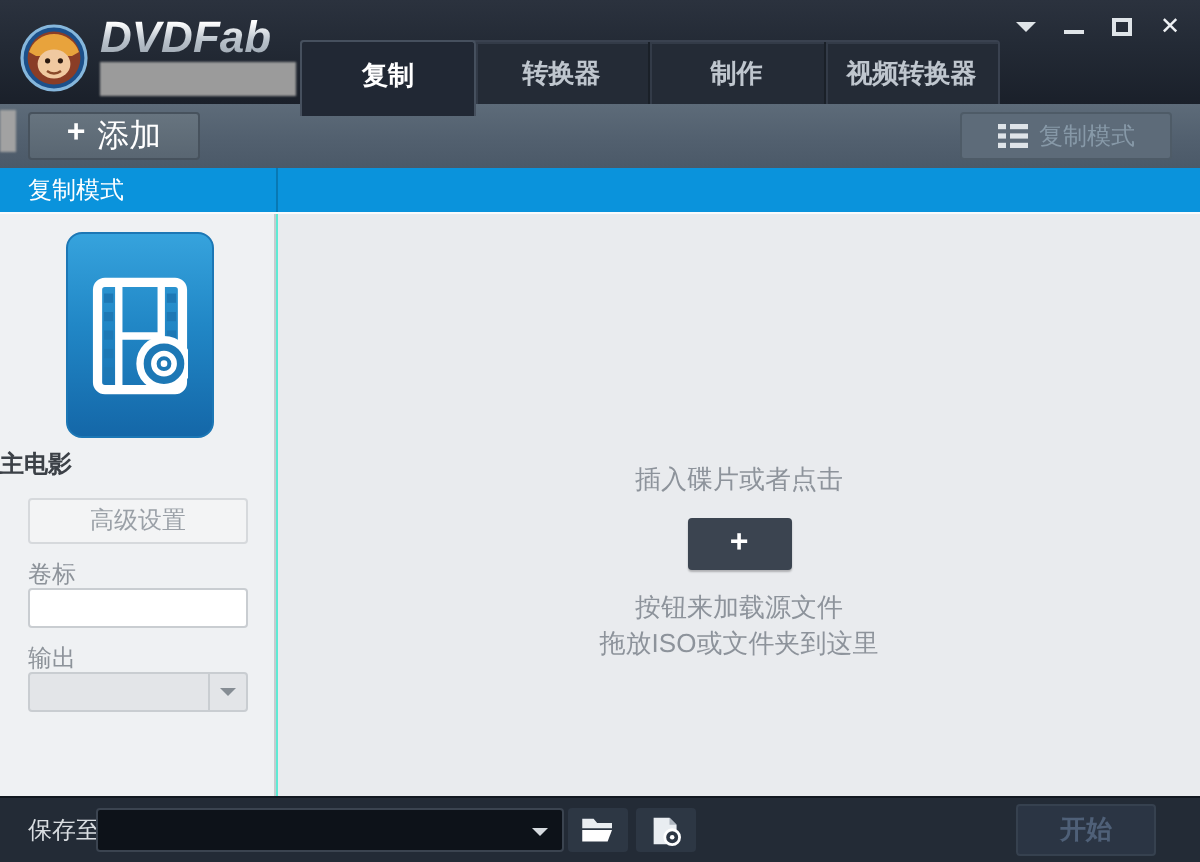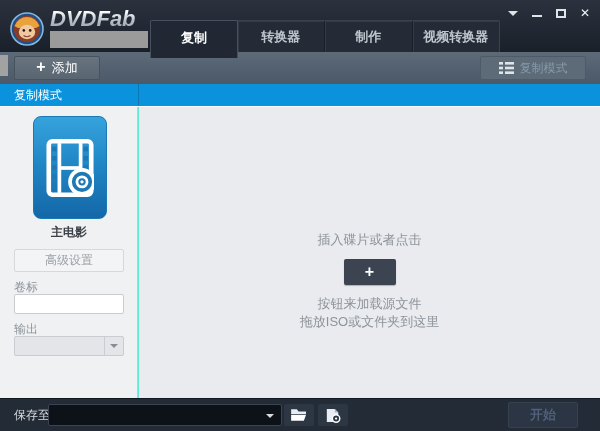--- a/index.html
+++ b/index.html
@@ -36,39 +36,39 @@
     box-shadow:none; border-radius:2px 2px 0 0; }
   .tab-spacer { flex:1; }
 
   
   .toolbar { position:absolute; left:0; top:52px; width:600px; height:32px;
     background:linear-gradient(180deg,#5d6b79 0%,#52606f 55%,#4b5968 100%); }
   .btn-add { position:absolute; left:14px; top:4px; width:86px; height:24px;
     background:linear-gradient(180deg,#67747f,#59playing666 0%); background:linear-gradient(180deg,#67747f,#596672);
     border:1px solid #47525d; border-radius:2px; display:flex; align-items:center; justify-content:center; gap:6px; cursor:pointer; }
   .btn-add .plus { color:#ffffff; font-size:16px; font-weight:bold; line-height:1; margin-top:-2px; }
-  .btn-add .lbl { color:#ffffff; font-size:13px;text-align:right; }
+  .btn-add .lbl { color:#ffffff; font-size:16px;text-align:right; }
   .btn-queue { position:absolute; left:480px; top:4px; width:106px; height:24px;
     background:#5d6b79; border:1px solid #4e5b67; border-radius:2px;
     display:flex; align-items:center; justify-content:center; gap:6px; cursor:pointer; }
   .btn-queue .lbl { color:#8799a8; font-size:12px; }
   .queue-icon { display:block; }
 
   
   .mode-header { position:absolute; left:0; top:84px; width:600px; height:22px; background:#0a93dc; }
   .mode-header .lbl { position:absolute; left:14px; top:0; line-height:22px; font-size:12px; color:#ffffff; }
   .mode-divider { position:absolute; left:138px; top:0; width:1px; height:22px; background:rgba(0,0,0,0.18); }
 
   
   .content { position:absolute; left:0; top:106px; width:600px; height:292px; border-top:1px solid #fafbfc; }
   .sidebar { position:absolute; left:0; top:0; width:138px; height:292px; background:#eff1f3; border-right:1px solid #c6cacd; }
   .tile { position:absolute; left:33px; top:9px; width:74px; height:103px; border-radius:8px;
     background:linear-gradient(180deg,#36a3dd 0%,#2187c6 45%,#1467a8 100%);
     border:1px solid #1c77b5; display:flex; align-items:center; justify-content:center; cursor:pointer; }
-  .tile-label { position:absolute; left:0; top:117px; width:138px; text-align:center; font-size:12px; font-weight:bold; color:#3c4147; }
+  .tile-label { position:absolute; left:0; top:117px; width:138px; text-align:left; font-size:12px; font-weight:bold; color:#3c4147; }
   .btn-advanced { position:absolute; left:14px; top:142px; width:110px; height:23px; background:#f3f4f5;
     border:1px solid #d6d9dc; border-radius:2px; font-size:12px; color:#9aa0a7; text-align:center; line-height:21px; cursor:pointer; }
   .fld-label { position:absolute; left:14px; font-size:12px; color:#8d939a; }
   .lbl-volume { top:172px; }
   .input-volume { position:absolute; left:14px; top:187px; width:110px; height:20px; background:#ffffff;
     border:1px solid #c9cdd1; border-radius:2px; font-size:12px; padding:0 4px; color:#333; }
   .lbl-output { top:214px; }
   .select-output { position:absolute; left:14px; top:229px; width:110px; height:20px; background:#e3e5e8;
     border:1px solid #c9cdd1; border-radius:2px; cursor:default; }
   .select-output .arrowbox { position:absolute; right:0; top:0; width:19px; height:18px; border-left:1px solid #c9cdd1;

